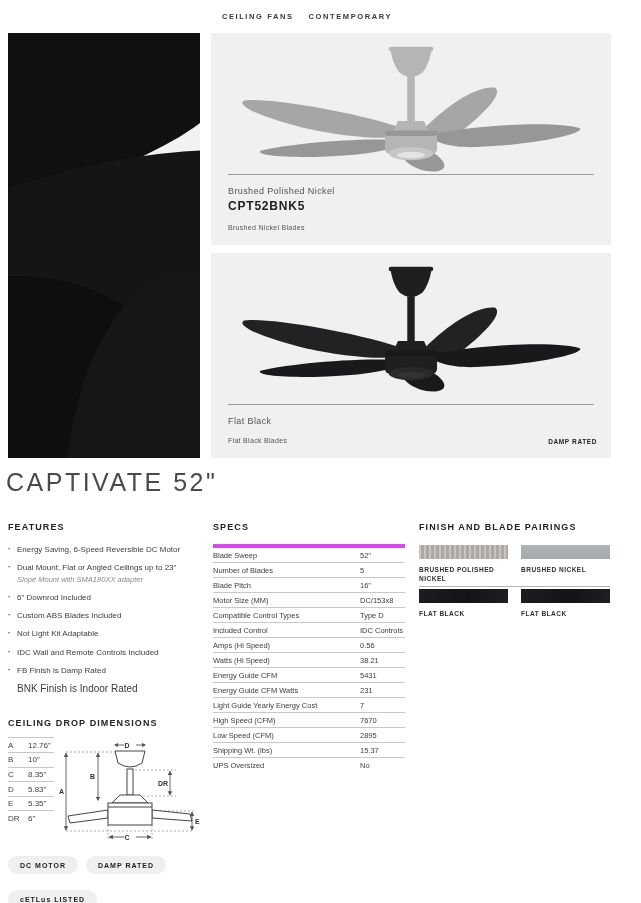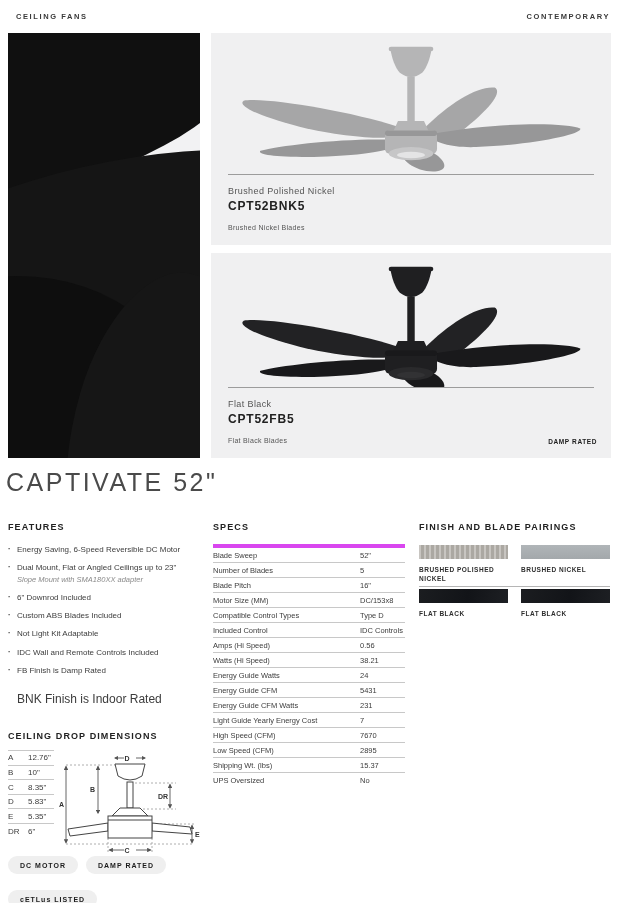--- a/index.html
+++ b/index.html
@@ -1,21 +1,21 @@
 <!DOCTYPE html>
 <html><head>
 <meta charset="utf-8">
 <style>
   * { margin:0; padding:0; box-sizing:border-box; }
   html,body { background:#ffffff; }
   body { font-family:"Liberation Sans", sans-serif; color:#3c3c3c; }
   .page { position:relative; width:641px; height:903px; background:#fff; overflow:hidden; }
 
   
-  .topbar { position:absolute; top:12px; left:16px; right:31px; display:flex; justify-content:space-between;gap:15px; }
+  .topbar { position:absolute; top:12px; left:4px; right:31px; display:flex; justify-content:center;gap:15px; }
   .topbar span { font-size:7.5px; letter-spacing:1.6px; color:#3a3a3a; font-weight:bold; }
 
   
   .macro { position:absolute; left:8px; top:33px; width:192px; height:425px; background:#f2f2f3; overflow:hidden; }
   .macro div { position:absolute; }
   .m-s1 { width:430px; height:310px; left:-160px; top:-165px; background:#101010; border-radius:42%; transform:rotate(-27deg); }
   .m-s2 { width:540px; height:195px; left:-175px; top:132px; background:#151515; border-radius:50%; transform:rotate(-13deg); }
   .m-s3 { width:350px; height:290px; left:-165px; top:243px; background:#0e0e0e; border-radius:50%; }
   .m-s4 { width:175px; height:340px; left:62px; top:238px; background:#161616; border-radius:45% 55% 40% 60%; transform:rotate(16deg); }
 
@@ -39,21 +39,21 @@
   .page-title { position:absolute; left:6px; top:468px; font-size:25px; color:#4a4a4a; letter-spacing:2.5px; font-weight:normal; }
 
   
   .col-head { font-size:9px; font-weight:bold; color:#222; letter-spacing:1.1px; }
 
   .features-col { position:absolute; left:8px; top:522px; width:196px; }
   .feat-list { margin-top:13px; }
   .feat-item { position:relative; padding-left:9px; font-size:8px; color:#3c3c3c; margin-bottom:8px; line-height:1.3; }
   .feat-item::before { content:"·"; position:absolute; left:0; top:-1px; font-weight:bold; color:#3c3c3c; }
   .feat-note { font-size:7.5px; font-style:italic; color:#8a8a8a; margin-top:1px; }
-  .feat-line2 { font-size:12px; color:#3c3c3c; margin-top:16px; }
+  .feat-line2 { font-size:10px; color:#3c3c3c; margin-top:6px; }
 
   .specs-col { position:absolute; left:213px; top:522px; width:192px; }
   .specs-table { margin-top:12px; border-top:4px solid #d946ef; }
   .spec-row { display:flex; justify-content:space-between; height:15px; align-items:center; border-bottom:1px solid #c8c8c8; }
   .spec-row:last-child { border-bottom:none;justify-content:space-between; }
   .spec-label { font-size:7.5px; color:#3c3c3c; }
   .spec-value { font-size:7.5px; color:#3c3c3c; width:45px; text-align:left; flex:none; }
 
   .finish-col { position:absolute; left:419px; top:522px; width:191px; }
   .swatch-grid { margin-top:13px; display:flex; flex-wrap:wrap; column-gap:13px; }
@@ -140,21 +140,20 @@
 
     <div class="card card-2">
       <div class="fan-stage">
         <svg class="fan-svg fan-black" viewBox="0 0 380 142">
             <use href="#fan-shape"></use>
           </svg>
       </div>
       <div class="card-divider"></div>
       <div class="card-info">
         <div class="finish-name">Flat Black</div>
-        <div class="model-code">CPT52FB5</div>
         <div class="blade-note">Flat Black Blades</div>
         <div class="damp-flag">DAMP RATED</div>
       </div>
     </div>
 
   </div>
 
   <h1 class="page-title">CAPTIVATE 52"</h1>
 
   <div class="features-col">
@@ -289,24 +288,20 @@
         </div>
         <div class="spec-row">
           <span class="spec-label">Amps (Hi Speed)</span>
           <span class="spec-value">0.56</span>
         </div>
         <div class="spec-row">
           <span class="spec-label">Watts (Hi Speed)</span>
           <span class="spec-value">38.21</span>
         </div>
         <div class="spec-row">
-          <span class="spec-label">Energy Guide Watts</span>
-          <span class="spec-value">24</span>
-        </div>
-        <div class="spec-row">
           <span class="spec-label">Energy Guide CFM</span>
           <span class="spec-value">5431</span>
         </div>
         <div class="spec-row">
           <span class="spec-label">Energy Guide CFM Watts</span>
           <span class="spec-value">231</span>
         </div>
         <div class="spec-row">
           <span class="spec-label">Light Guide Yearly Energy Cost</span>
           <span class="spec-value">7</span>

